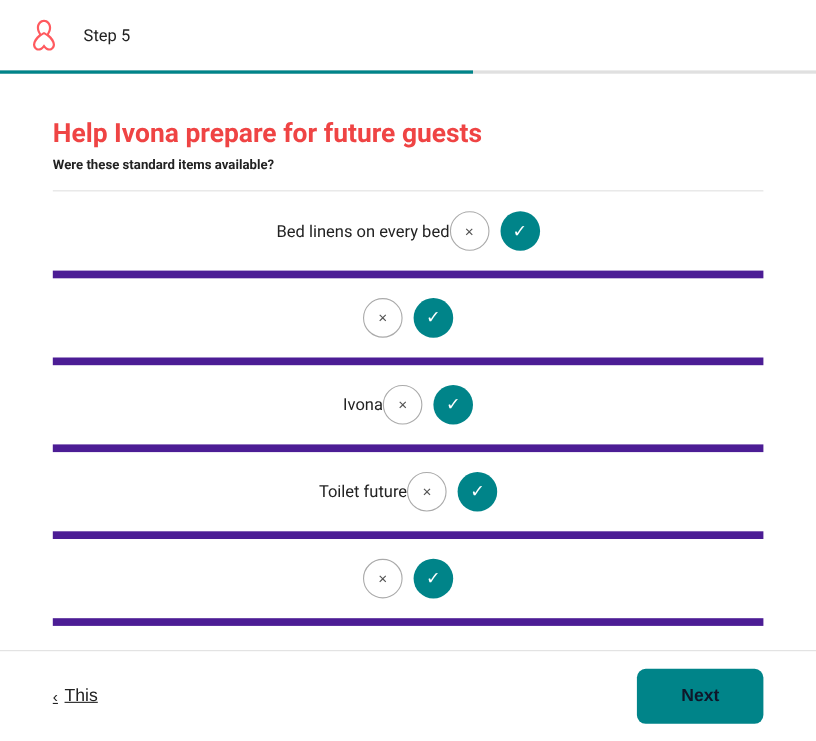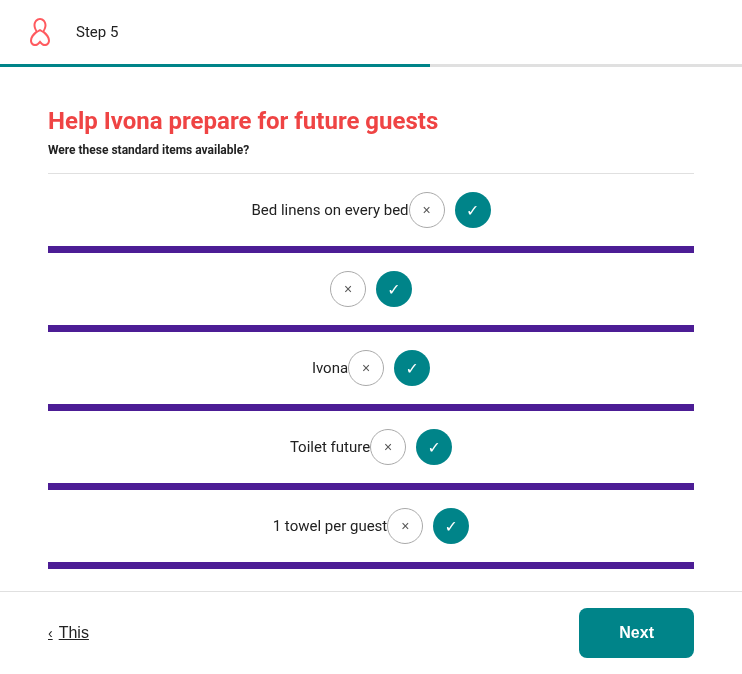--- a/index.html
+++ b/index.html
@@ -144,21 +144,21 @@
       border: none;
       cursor: pointer;
       font-size: 16px;
       color: #222;
       font-weight: 500;
       text-decoration: underline;
     }
 
     .next-btn {
       background: #008489;
-      color: #ffffff;
+      color: #0f172a;
       border: none;
       border-radius: 8px;
       padding: 16px 40px;
       font-size: 16px;
       font-weight: 600;
       cursor: pointer;
     }
 
     .chevron-left {
       font-size: 14px;
@@ -226,21 +226,20 @@
         <button class="btn-x">
           <span>×</span>
         </button>
         <button class="btn-check">
           <span>✓</span>
         </button>
       </div>
     </div>
 
     <div class="item-row">
-      <span class="item-label">1 towel per guest</span>
       <div class="item-controls">
         <button class="btn-x">
           <span>×</span>
         </button>
         <button class="btn-check">
           <span>✓</span>
         </button>
       </div>
     </div>
   </div>

